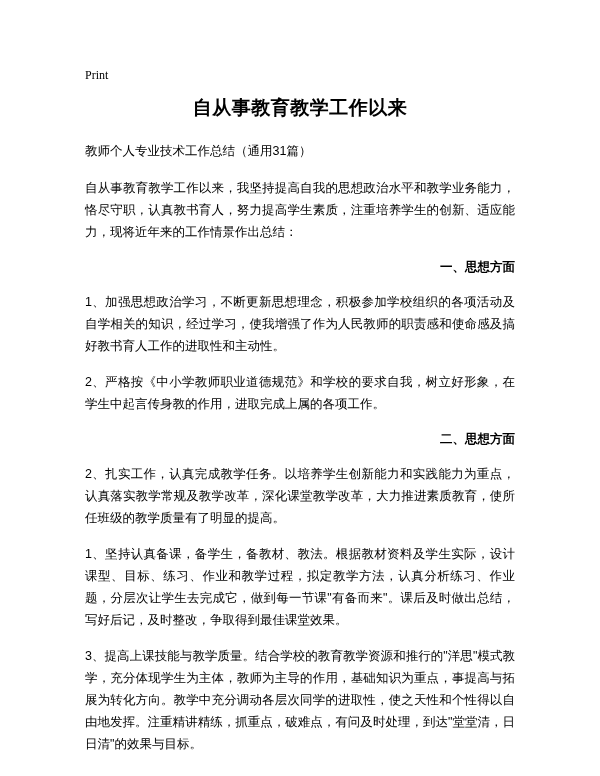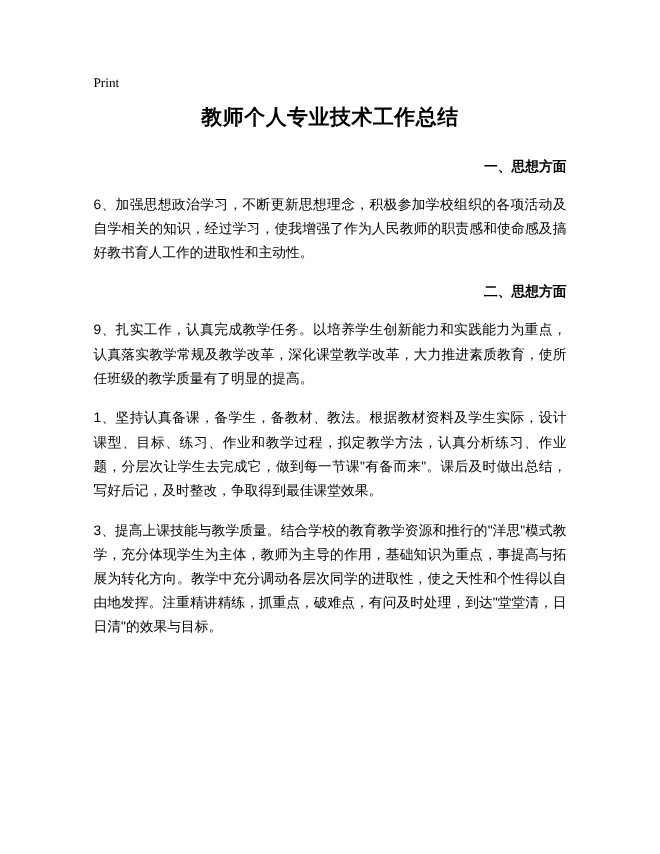--- a/index.html
+++ b/index.html
@@ -72,25 +72,28 @@
   }
 </style>
 </head>
 <body>
 
 <div class="page">
 
   <a class="print-link" href="#">Print</a>
 
   <div class="content">
-    <h1 class="doc-title">教师个人专业技术工作总结</h1>
+    <h1 class="doc-title">自从事教育教学工作以来</h1>
+    <p class="subtitle">教师个人专业技术工作总结（通用31篇）</p>
+    <p class="para">自从事教育教学工作以来，我坚持提高自我的思想政治水平和教学业务能力，恪尽守职，认真教书育人，努力提高学生素质，注重培养学生的创新、适应能力，现将近年来的工作情景作出总结：</p>
 
     <h2 class="section-head">一、思想方面</h2>
-    <p class="para">6、加强思想政治学习，不断更新思想理念，积极参加学校组织的各项活动及自学相关的知识，经过学习，使我增强了作为人民教师的职责感和使命感及搞好教书育人工作的进取性和主动性。</p>
+    <p class="para">1、加强思想政治学习，不断更新思想理念，积极参加学校组织的各项活动及自学相关的知识，经过学习，使我增强了作为人民教师的职责感和使命感及搞好教书育人工作的进取性和主动性。</p>
+    <p class="para">2、严格按《中小学教师职业道德规范》和学校的要求自我，树立好形象，在学生中起言传身教的作用，进取完成上属的各项工作。</p>
 
     <h2 class="section-head">二、思想方面</h2>
-    <p class="para">9、扎实工作，认真完成教学任务。以培养学生创新能力和实践能力为重点，认真落实教学常规及教学改革，深化课堂教学改革，大力推进素质教育，使所任班级的教学质量有了明显的提高。</p>
+    <p class="para">2、扎实工作，认真完成教学任务。以培养学生创新能力和实践能力为重点，认真落实教学常规及教学改革，深化课堂教学改革，大力推进素质教育，使所任班级的教学质量有了明显的提高。</p>
     <p class="para">1、坚持认真备课，备学生，备教材、教法。根据教材资料及学生实际，设计课型、目标、练习、作业和教学过程，拟定教学方法，认真分析练习、作业题，分层次让学生去完成它，做到每一节课"有备而来"。课后及时做出总结，写好后记，及时整改，争取得到最佳课堂效果。</p>
     <p class="para">3、提高上课技能与教学质量。结合学校的教育教学资源和推行的"洋思"模式教学，充分体现学生为主体，教师为主导的作用，基础知识为重点，事提高与拓展为转化方向。教学中充分调动各层次同学的进取性，使之天性和个性得以自由地发挥。注重精讲精练，抓重点，破难点，有问及时处理，到达"堂堂清，日日清"的效果与目标。</p>
 
   </div>
 
 </div>
 
 </body></html>

